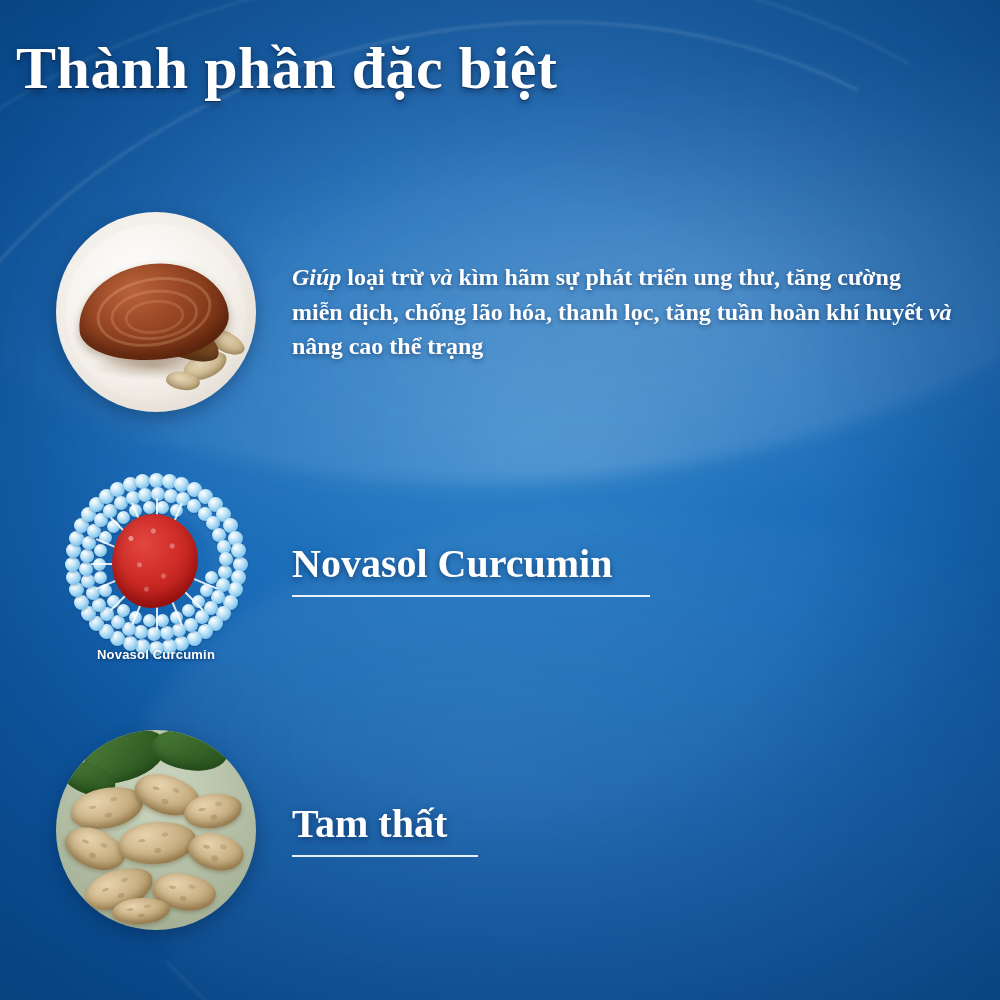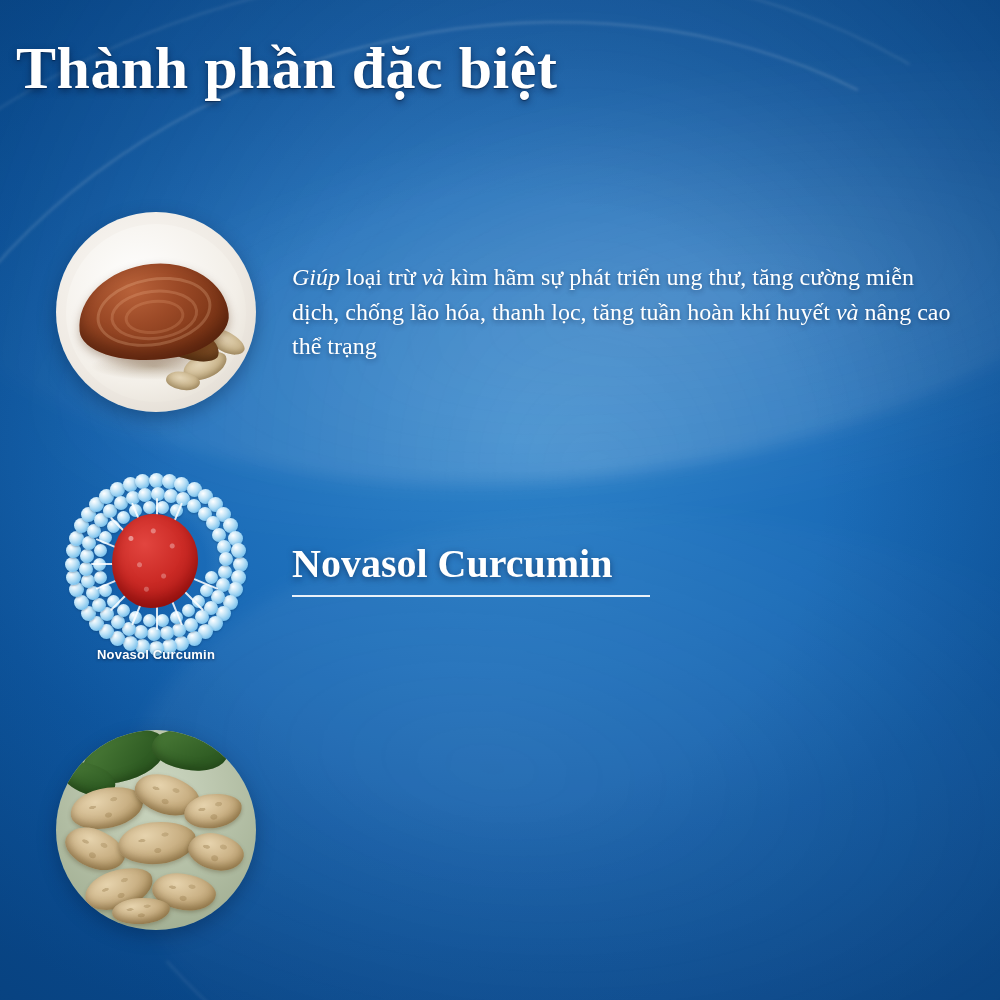--- a/index.html
+++ b/index.html
@@ -116,21 +116,21 @@
     line-height: 1.05;
     text-shadow: 0 2px 6px rgba(0,22,56,0.5);
     display: inline-block;
     padding-bottom: 10px;
     border-bottom: 2px solid rgba(255,255,255,0.9);
   }
   .ing-desc {
     margin-top: 0;
     font-size: 24px;
     line-height: 1.45;
-    font-weight: normal;
+    font-weight: bold;
     text-shadow: 0 2px 5px rgba(0,22,56,0.45);
     max-width: 660px;
   }
   .ing-desc em {
     font-style: italic;
   }
   .desc-underline-1 { width: 245px; }
   .desc-underline-2 { width: 358px; }
   .desc-underline-3 { width: 186px; }
 
@@ -452,16 +452,17 @@
       <div class="root" style="left:78px; top:46px; width:66px; height:38px; transform:rotate(16deg);"></div>
       <div class="root" style="left:128px; top:64px; width:58px; height:34px; transform:rotate(-8deg);"></div>
       <div class="root" style="left:8px; top:100px; width:62px; height:38px; transform:rotate(22deg);"></div>
       <div class="root" style="left:62px; top:92px; width:78px; height:42px; transform:rotate(-6deg);"></div>
       <div class="root" style="left:132px; top:104px; width:56px; height:36px; transform:rotate(12deg);"></div>
       <div class="root" style="left:28px; top:140px; width:70px; height:38px; transform:rotate(-18deg);"></div>
       <div class="root" style="left:96px; top:144px; width:64px; height:36px; transform:rotate(8deg);"></div>
       <div class="root" style="left:56px; top:168px; width:58px; height:26px; transform:rotate(-4deg);"></div>
     </div>
     <div class="text-block">
+      <div class="ing-name desc-underline-3">Tam thất</div>
     </div>
   </div>
 
 </div>
 
 </body></html>

